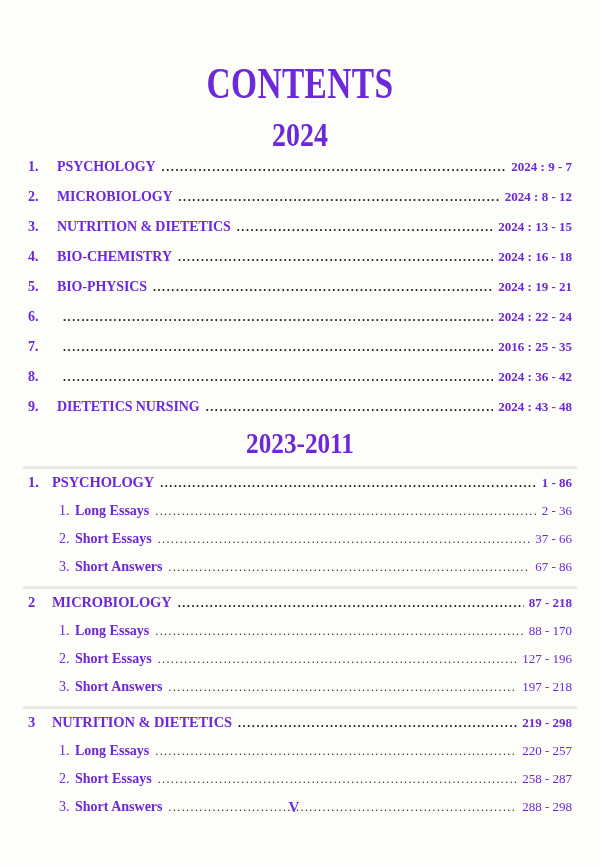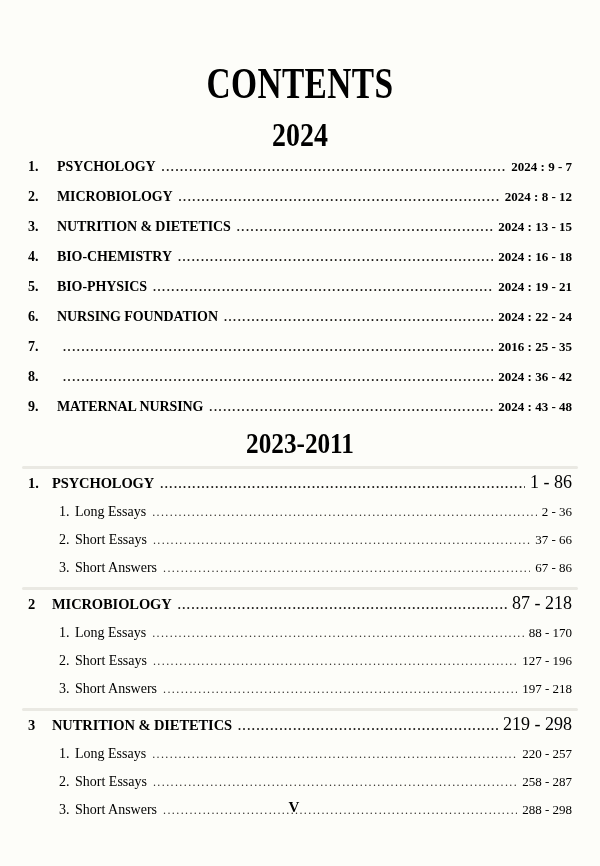--- a/index.html
+++ b/index.html
@@ -1,20 +1,20 @@
 <!DOCTYPE html>
 <html><head>
 <meta charset="utf-8">
 <style>
   html,body{margin:0;padding:0;background:#e9e9e6;}
   .page{
     position:relative;width:600px;height:866px;margin:0 auto;
     background:#fdfdf9;overflow:hidden;
     font-family:"Liberation Serif","DejaVu Serif",serif;
-    color:#000000;
+    color:#6d28d9;
   }
   .title{
     margin-top:62px;text-align:center;font-weight:700;font-size:44px;line-height:1;
     transform:scaleX(0.76);letter-spacing:.5px;
   }
   .sec-heading{text-align:center;font-weight:700;line-height:1;}
   .h2024{margin-top:12px;font-size:34px;transform:scaleX(0.82);}
   .h2023{margin-top:6px;font-size:30px;transform:scaleX(0.84);margin-bottom:8px;}
   .toc{margin:0 28px;}
   .toc2024{margin-top:6px;}
@@ -24,24 +24,24 @@
   .leader{flex:1;overflow:hidden;white-space:nowrap;margin:0 5px 0 6px;min-width:20px;}
   .leader::after{
     content:"..................................................................................................................................................................................................";
     font-size:12px;font-weight:700;letter-spacing:1.6px;color:#1b1916;
   }
   .pg{font-weight:700;font-size:13px;white-space:nowrap;}
   
   .toc2023 .row{margin-bottom:11px;}
   .toc2023 .main .num{flex:0 0 24px;font-weight:700;font-size:14.5px;}
   .toc2023 .main .lbl{font-weight:700;font-size:14.5px;letter-spacing:-.1px;white-space:nowrap;}
-  .toc2023 .main .pg{font-weight:400;font-size:18px;}
+  .toc2023 .main .pg{font-weight:700;font-size:13px;}
   .toc2023 .sub{padding-left:31px;}
   .toc2023 .sub .num{flex:0 0 16px;font-weight:400;font-size:14px;}
-  .toc2023 .sub .lbl{font-weight:400;font-size:14px;white-space:nowrap;}
+  .toc2023 .sub .lbl{font-weight:700;font-size:14px;white-space:nowrap;}
   .toc2023 .sub .leader::after{font-weight:400;letter-spacing:1.4px;color:#33302c;}
   .toc2023 .sub .pg{font-weight:400;font-size:13px;text-align:center;}
   .scan-band{
     height:3px;margin:0 -6px 5px -6px;border-radius:2px;
     background:#e3e1db;opacity:.75;
   }
   .footer{
     position:absolute;top:799px;left:0;right:12px;text-align:center;
     font-weight:700;font-size:15px;
   }
@@ -81,37 +81,36 @@
       <span class="pg">2024 : 16 - 18</span>
     </div>
     <div class="row">
       <span class="num">5.</span>
       <span class="lbl">BIO-PHYSICS</span>
       <span class="leader"></span>
       <span class="pg">2024 : 19 - 21</span>
     </div>
     <div class="row">
       <span class="num">6.</span>
-      <span class="lbl">NURSING FOUNDATION</span>
       <span class="leader"></span>
       <span class="pg">2024 : 22 - 24</span>
     </div>
     <div class="row">
       <span class="num">7.</span>
       <span class="leader"></span>
       <span class="pg">2016 : 25 - 35</span>
     </div>
     <div class="row">
       <span class="num">8.</span>
       <span class="leader"></span>
       <span class="pg">2024 : 36 - 42</span>
     </div>
     <div class="row">
       <span class="num">9.</span>
-      <span class="lbl">MATERNAL NURSING</span>
+      <span class="lbl">DIETETICS NURSING</span>
       <span class="leader"></span>
       <span class="pg">2024 : 43 - 48</span>
     </div>
   </div>
 
   <div class="sec-heading h2023">2023-2011</div>
 
   <div class="toc toc2023">
 
     <div class="scan-band"></div>

